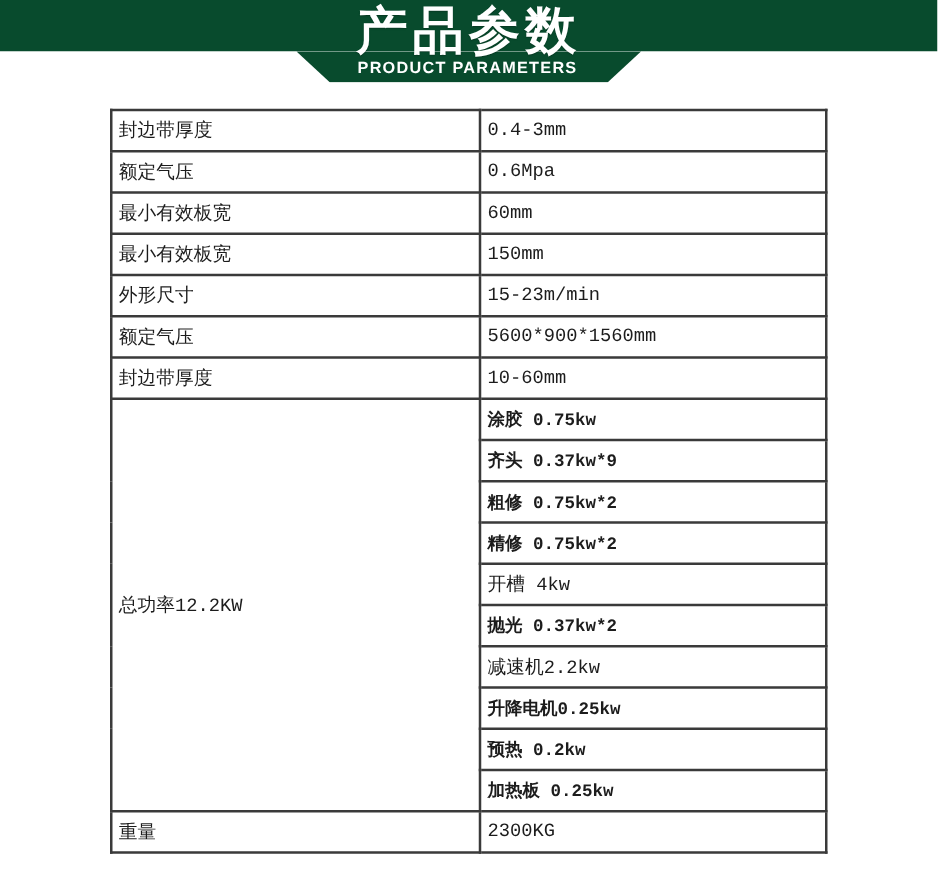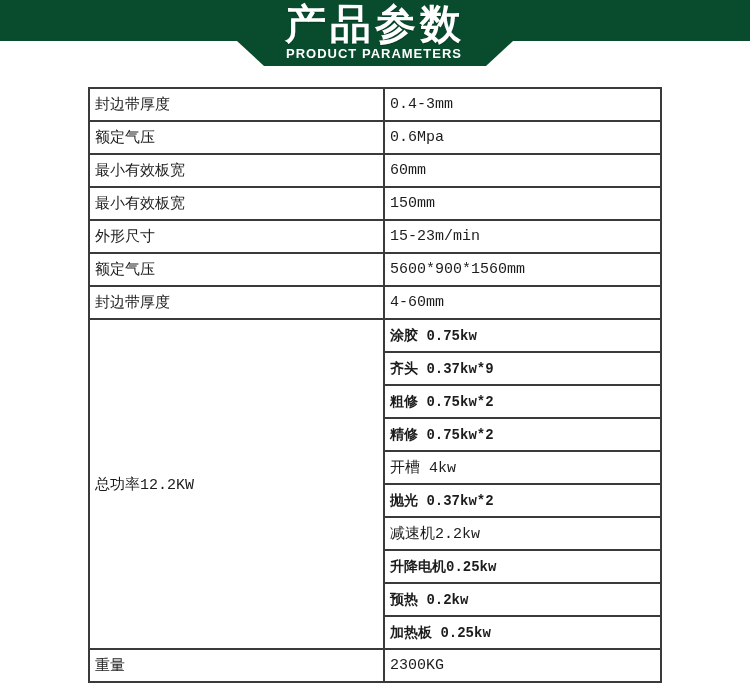--- a/index.html
+++ b/index.html
@@ -108,21 +108,21 @@
     <tr>
       <td>外形尺寸</td>
       <td>15-23m/min</td>
     </tr>
     <tr>
       <td>额定气压</td>
       <td>5600*900*1560mm</td>
     </tr>
     <tr>
       <td>封边带厚度</td>
-      <td>4-60mm</td>
+      <td>10-60mm</td>
     </tr>
 
     <tr>
       <td rowspan="10">总功率12.2KW</td>
       <td class="sans">涂胶 0.75kw</td>
     </tr>
     <tr>
       <td class="sans">齐头 0.37kw*9</td>
     </tr>
     <tr>

